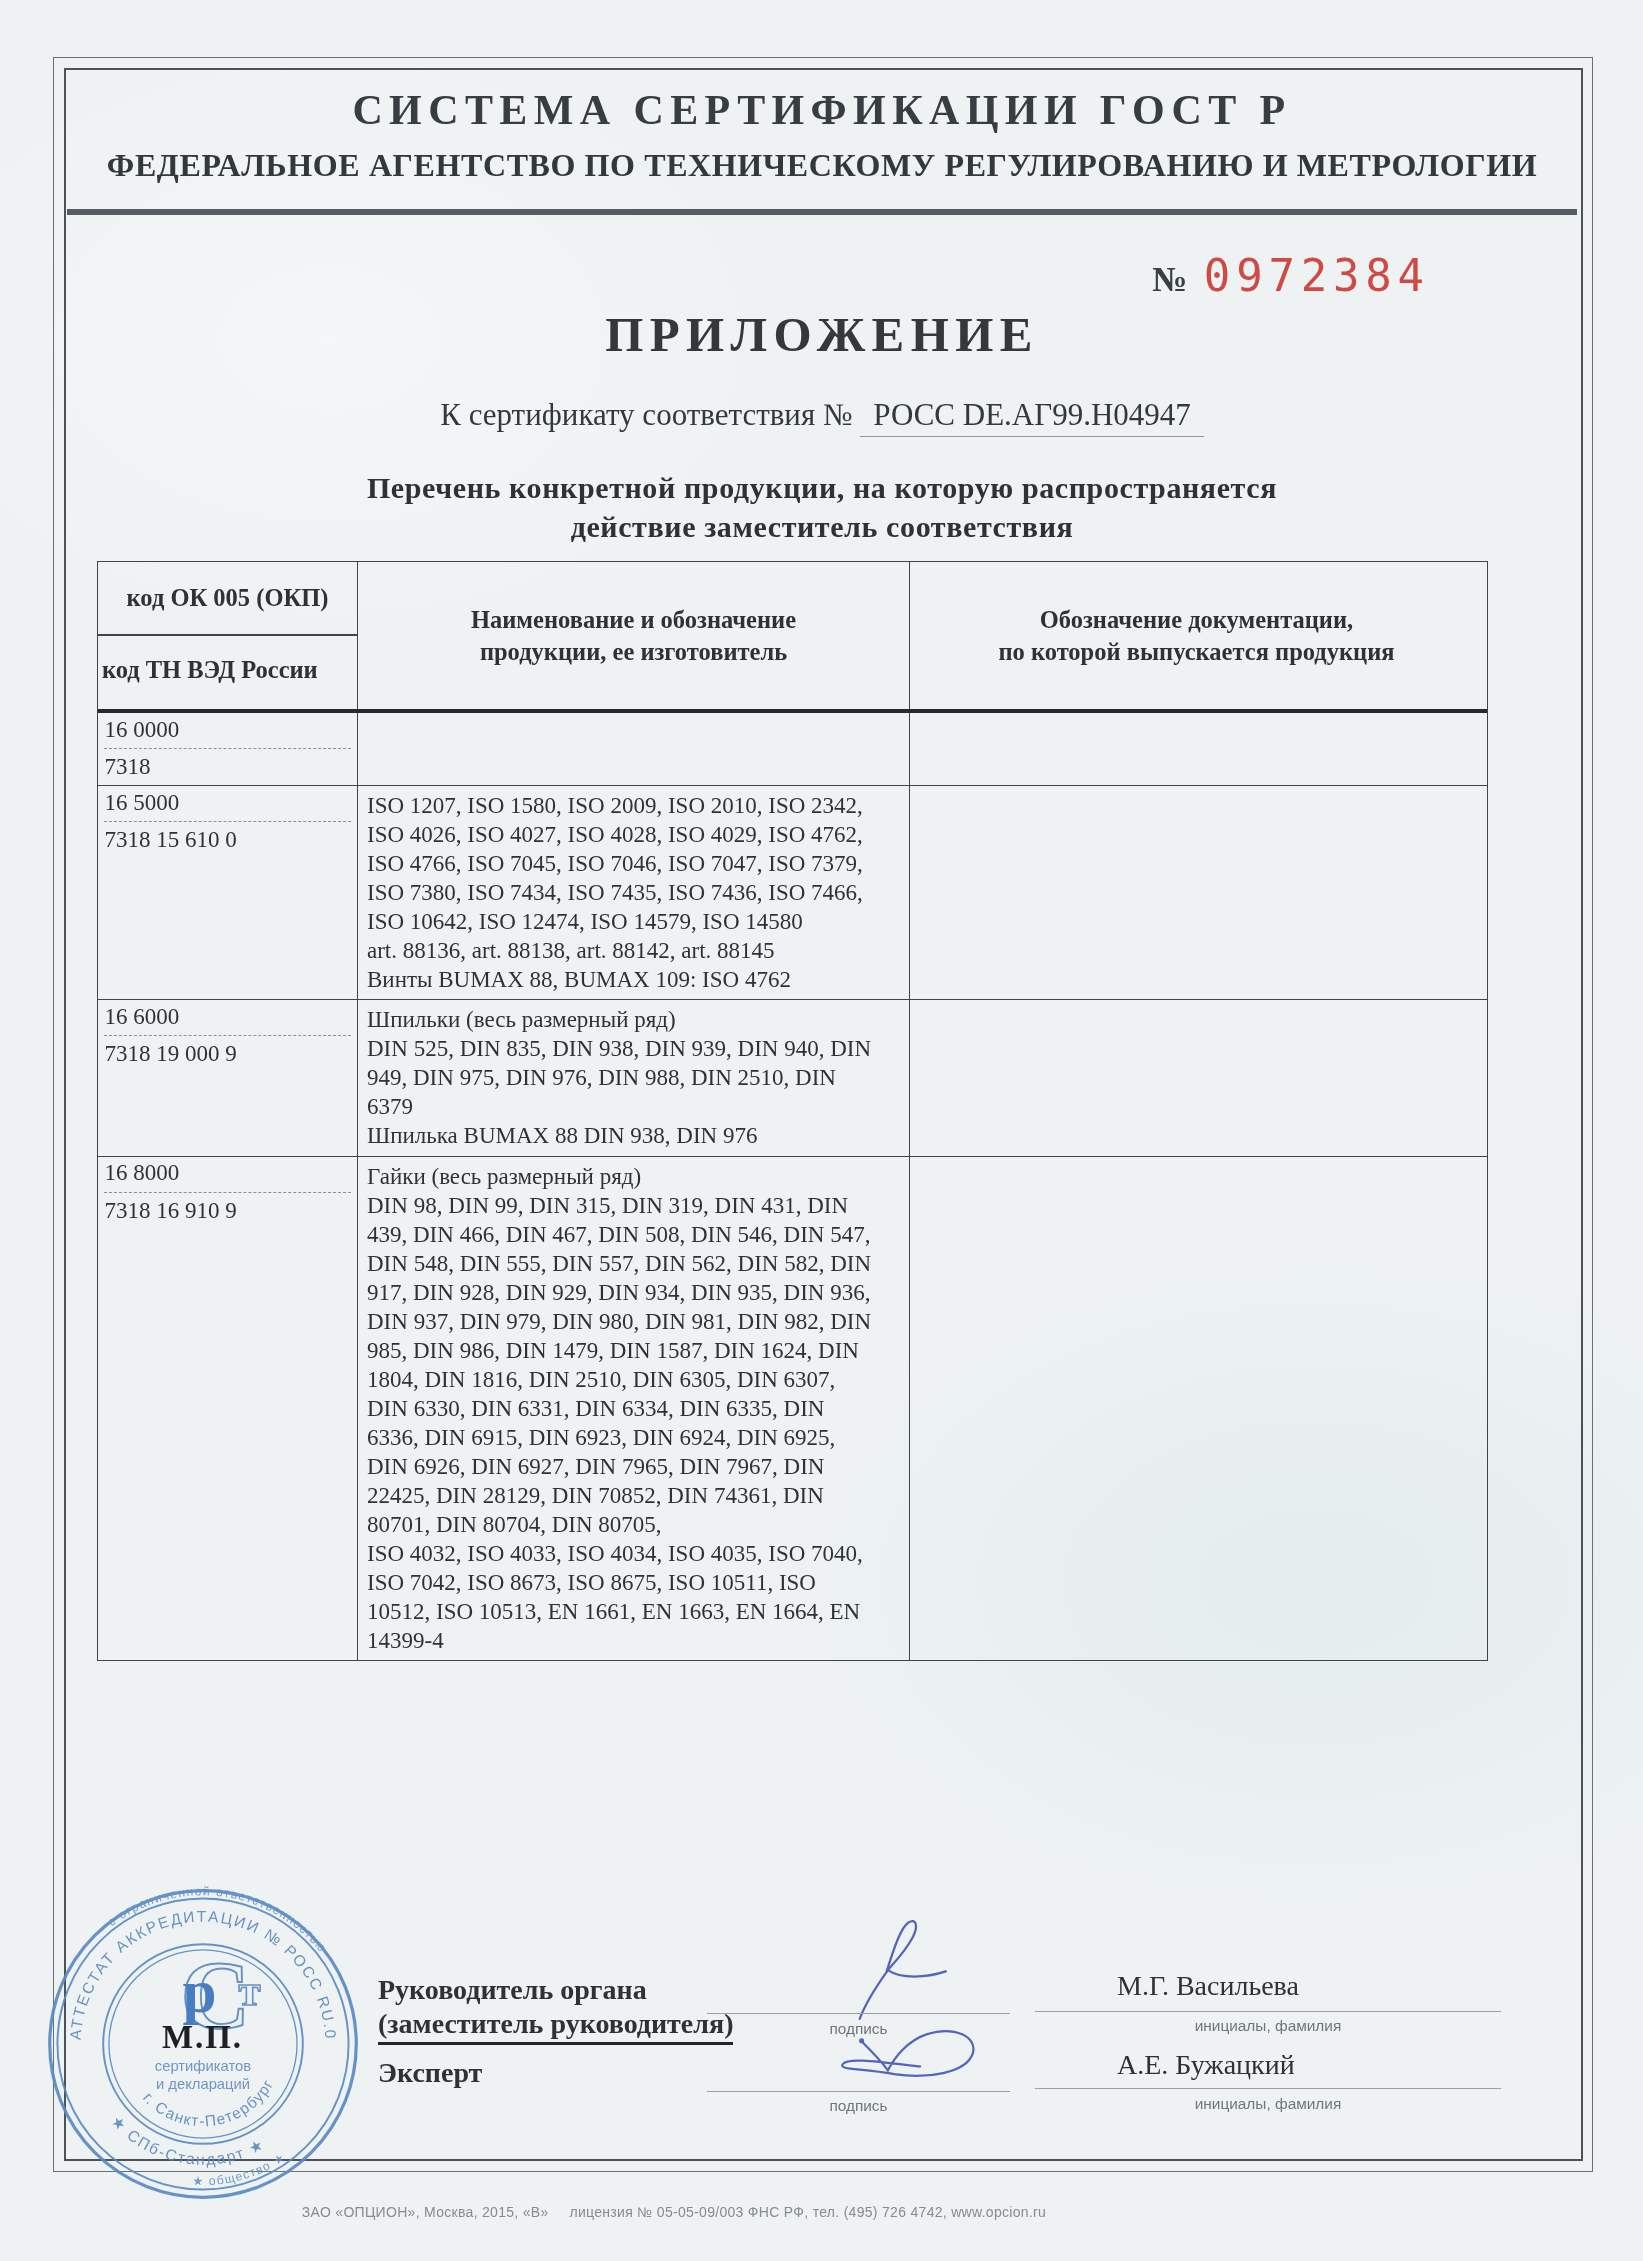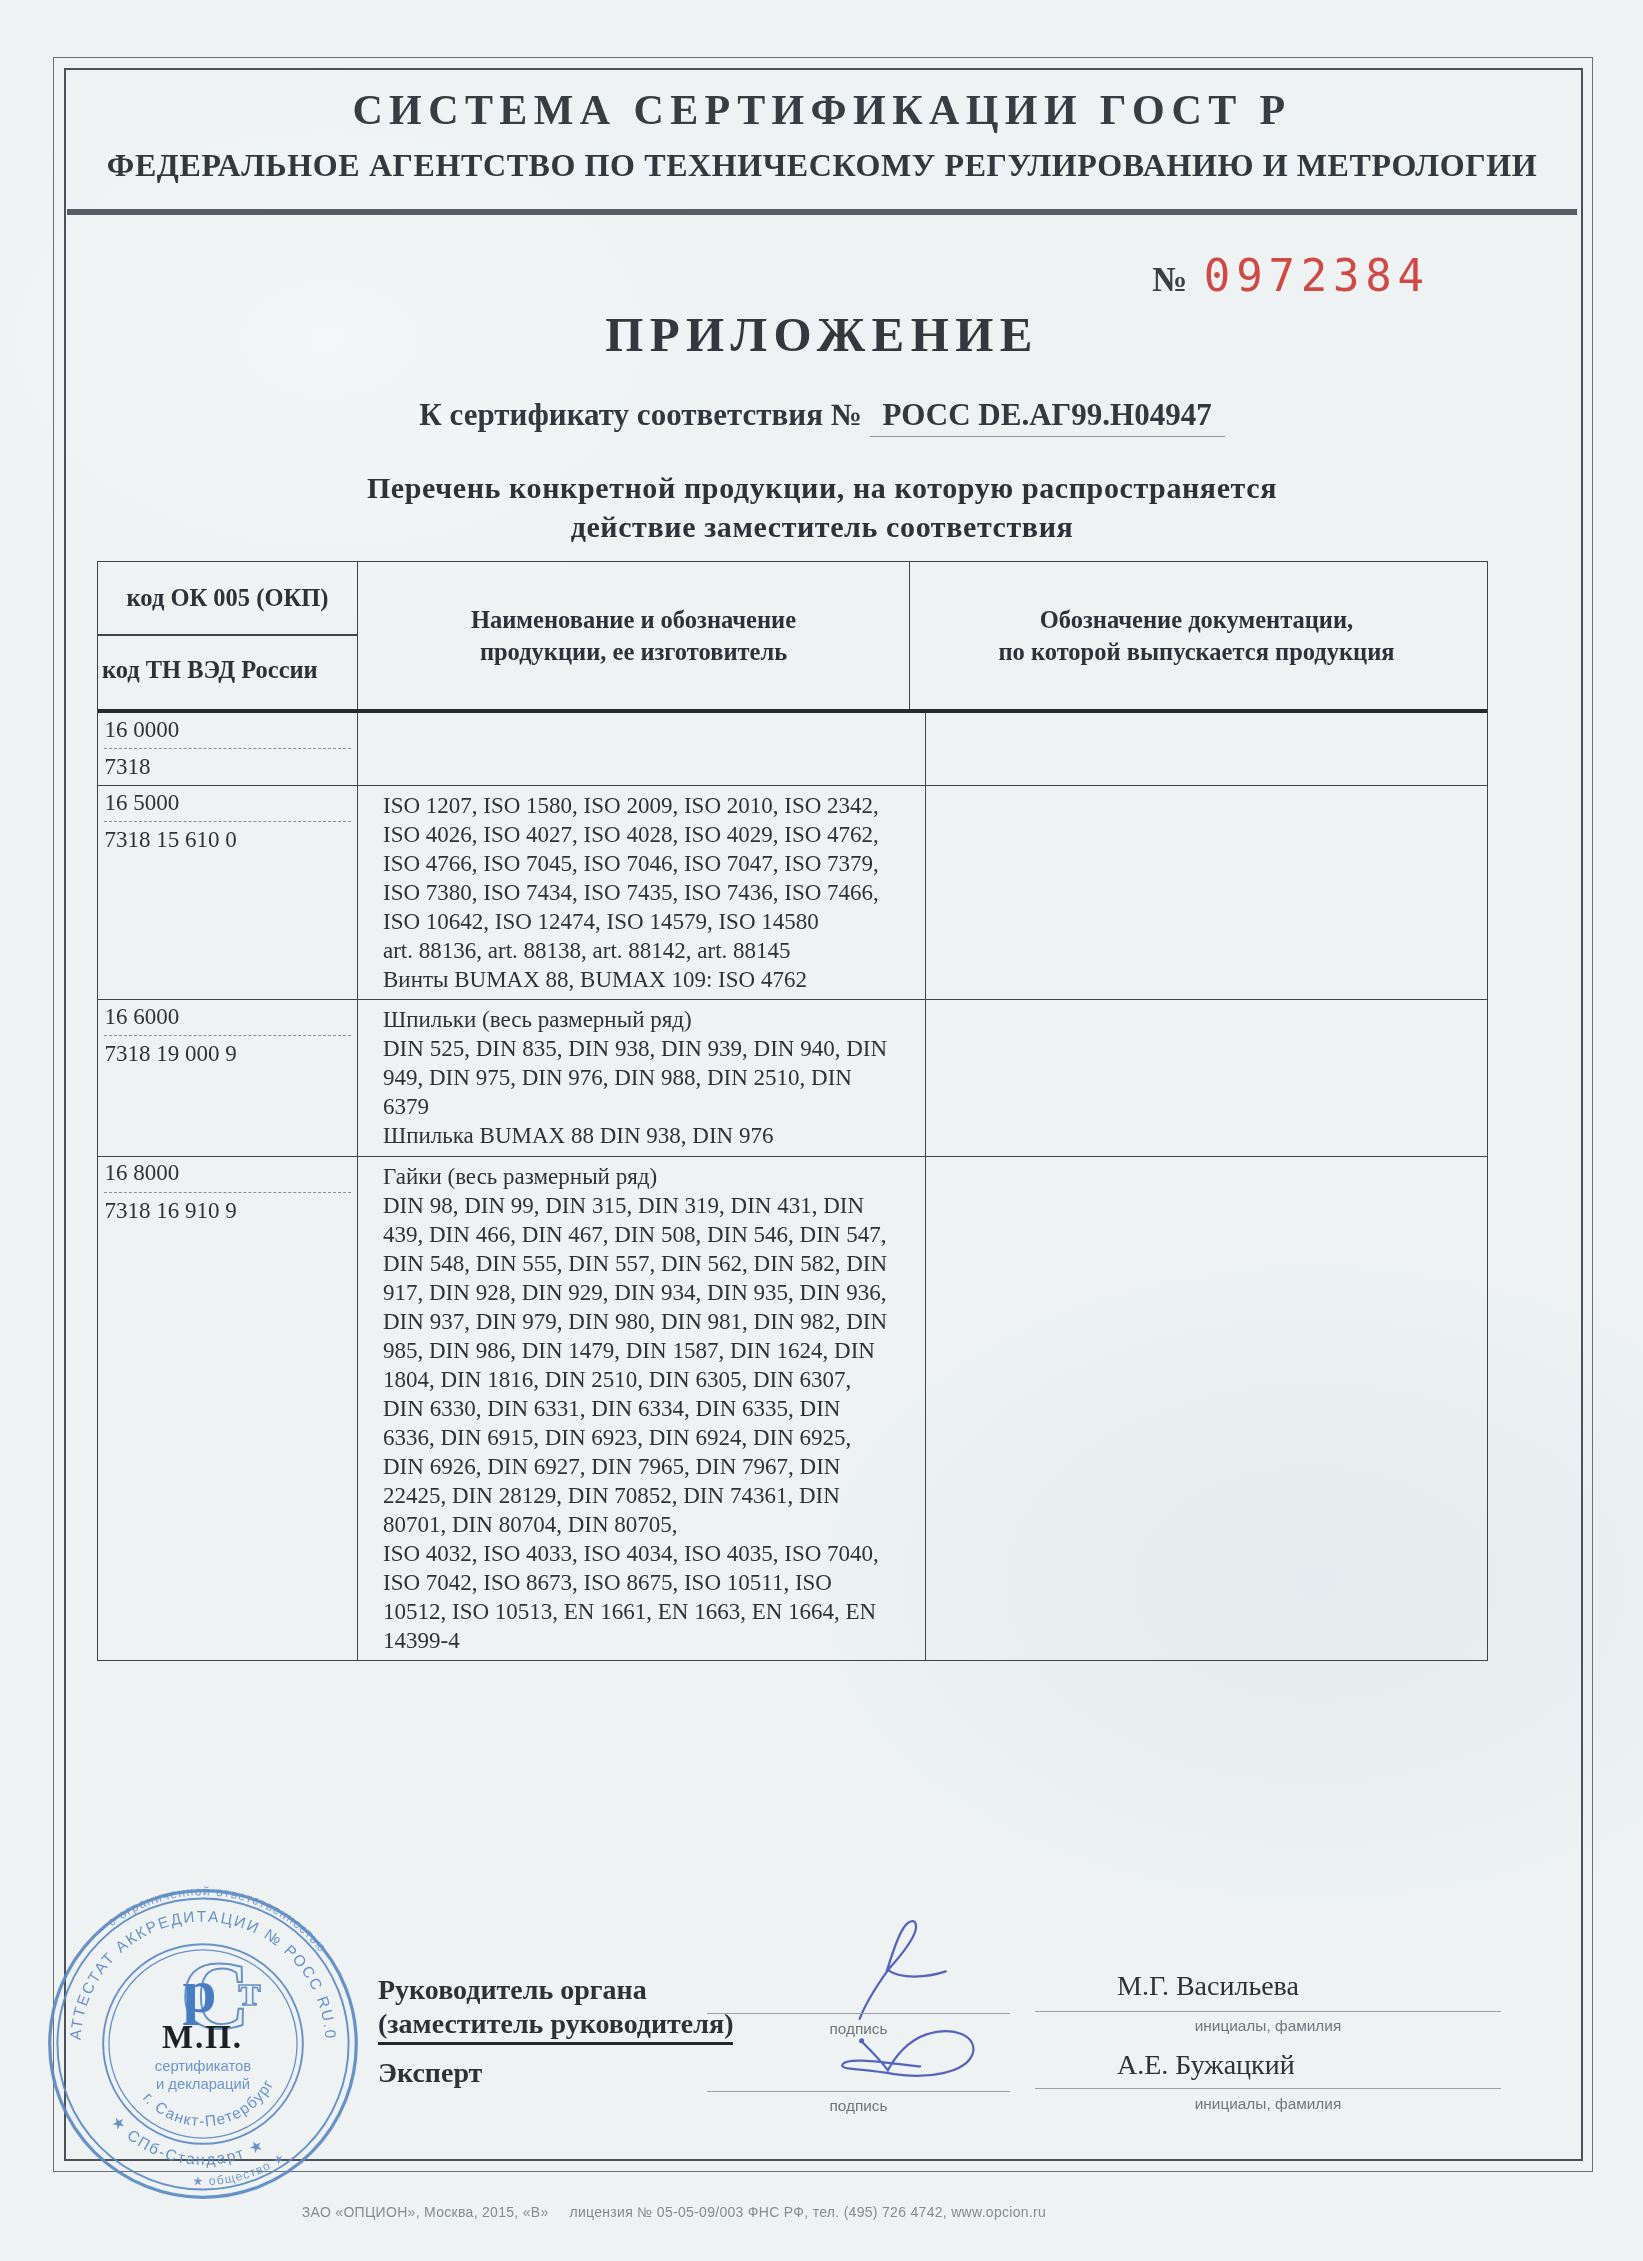--- a/index.html
+++ b/index.html
@@ -16,33 +16,33 @@
   .frame-inner{position:absolute; left:64px; top:68px; width:1515px; height:2089px;
     border:2.6px solid #4c5257;}
   .t-center{position:absolute; left:67px; width:1510px; text-align:center;}
   .sys-title{top:86px; font-size:42px; font-weight:bold; letter-spacing:6.4px; color:#383d41;}
   .agency-title{top:147px; font-size:32px; font-weight:bold; letter-spacing:0.6px; color:#33383c;}
   .head-sep{position:absolute; left:67px; top:209px; width:1510px; height:5.8px; background:#565c61;}
   .num-line{position:absolute; left:1152px; top:250px; display:flex; align-items:baseline; gap:16.7px;}
   .num-sign{font-size:35px; font-weight:bold; color:#3a3f43;}
   .num-value{font-family:"DejaVu Sans Mono", monospace; font-size:44px; letter-spacing:5.8px; color:#cf4a45;}
   .appendix{top:306px; font-size:49px; font-weight:bold; letter-spacing:6.4px; color:#34383c;}
-  .certline{top:397px; font-size:31px; font-weight:bold; color:#33383c;}
+  .certline{top:397px; font-size:31px; font-weight:normal; color:#33383c;}
   .certnum{border-bottom:1.9px solid #8f959a; padding:0 13px 3.9px 13px;}
   .purpose1{top:471px; font-size:30px; font-weight:bold; letter-spacing:0.6px;}
   .purpose2{top:510px; font-size:30px; font-weight:bold; letter-spacing:0.6px;}
 
   
   .cert-table{position:absolute; left:97px; top:561px; width:1389px;
     border:1.9px solid #3f4449; border-collapse:collapse; display:block;}
   .trow{display:grid; grid-template-columns:260px 552px 573px;}
   .trow > div{border-right:1.9px solid #3f4449;}
   .trow > div:last-child{border-right:none;}
   .thead-row{height:147px; border-bottom:4.5px solid #26292d;}
-  .brow{border-bottom:1.9px solid #3f4449;gap:16px;}
+  .brow{border-bottom:1.9px solid #3f4449;}
   .brow:last-child{border-bottom:none;}
   .col1-head{position:relative; font-size:24.5px; font-weight:bold;}
   .col1-head .top{position:absolute; top:22px; left:0; width:100%; text-align:center;}
   .col1-head .divider{position:absolute; top:72px; left:0; width:100%; height:1.9px; background:#3f4449;}
   .col1-head .bottom{position:absolute; top:94px; left:3.9px;}
   .colx-head{display:flex; align-items:center; justify-content:center; text-align:center;
     font-size:24.5px; font-weight:bold; line-height:32px; white-space:pre-line;}
   .codes{padding:3.9px 6.4px 5.1px 6.4px; font-size:23px;}
   .codes .okp{display:block; border-bottom:1.9px dashed #8a9096; padding-bottom:5.1px;}
   .codes .tnved{display:block; padding-top:5.1px;}

